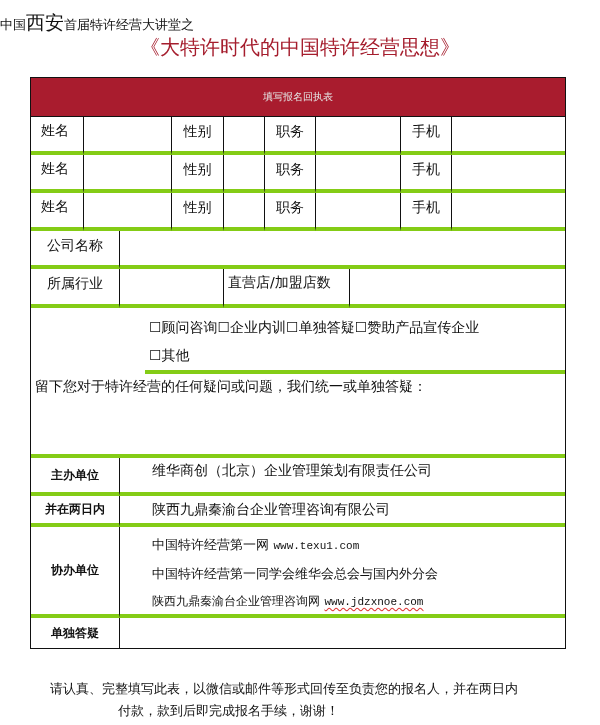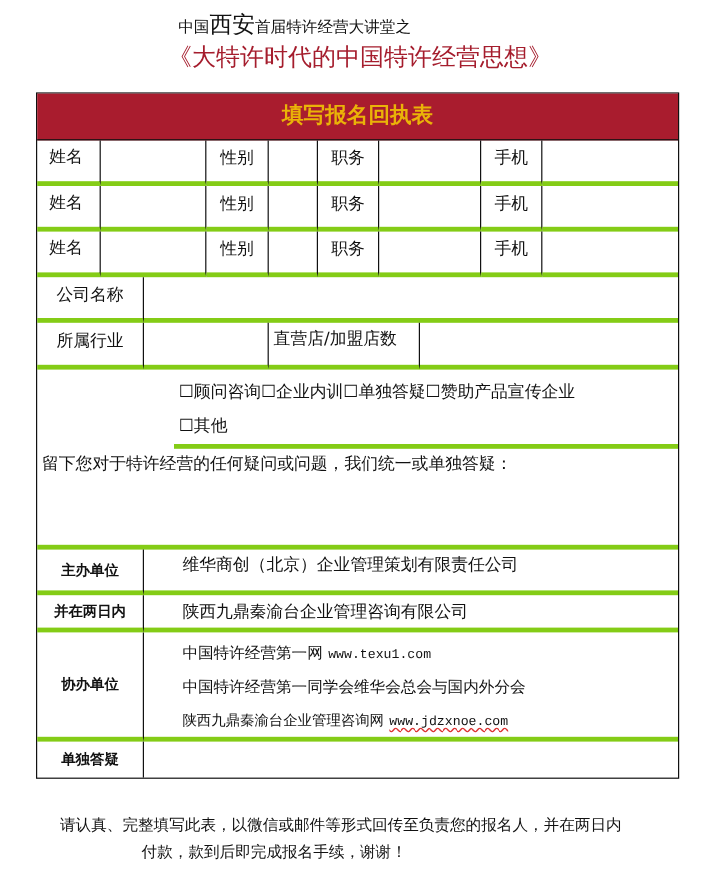--- a/index.html
+++ b/index.html
@@ -1,27 +1,27 @@
 <!DOCTYPE html>
 <html><head>
 <meta charset="utf-8">
 <style>
   html, body { margin:0; padding:0; background:#ffffff; }
   body { width:600px; height:725px; position:relative; overflow:hidden;
          font-family:"DejaVu Sans", "Liberation Sans", sans-serif; color:#111; }
-  .subtitle { position:absolute; top:12px; left:0; width:491px; text-align:center;
-              font-size:13px; line-height:20px; color:#111;font-family:Liberation Serif, serif; }
+  .subtitle { position:absolute; top:12px; left:0; width:491px; text-align:left;
+              font-size:13px; line-height:20px; color:#111; }
   .subtitle .big { font-size:19px; }
   .title { position:absolute; top:33px; left:0; width:600px; text-align:center;
            font-size:20px; line-height:28px; color:#a51d2d; }
   .form { position:absolute; left:30px; top:77px; width:536px; height:572px;
           border:1.5px solid #111; box-sizing:border-box; }
   .hdr { position:absolute; left:0; top:0; width:100%; height:39px; background:#a91c2e;
-         border-bottom:1.5px solid #111; box-sizing:border-box; color:#eab308; font-weight:bold;
-         font-size:18px; text-align:center; line-height:37px; }
+         border-bottom:1.5px solid #111; box-sizing:border-box; color:#e5e5e5; font-weight:normal;
+         font-size:10px; text-align:center; line-height:37px; }
   .cell { position:absolute; box-sizing:border-box; border-right:1px solid #111;
           border-bottom:4px solid #84cc16; font-size:14px; }
   .nr { border-right:none; }
   .lbl { padding:5px 0 0 10px; }
   .lblc { text-align:center; padding-top:6px; }
   .bold { font-weight:bold; font-size:12px; display:flex; align-items:center; justify-content:center; padding:0; }
   .val { padding:6px 0 0 32px; font-size:14px; }
   .mono { font-family:Liberation Mono, monospace; font-size:11px; }
   .wavy { text-decoration: underline wavy #d33; text-underline-offset:2px; }
   .note { position:absolute; left:0; top:678px; width:600px; font-size:13px; line-height:22px; }

